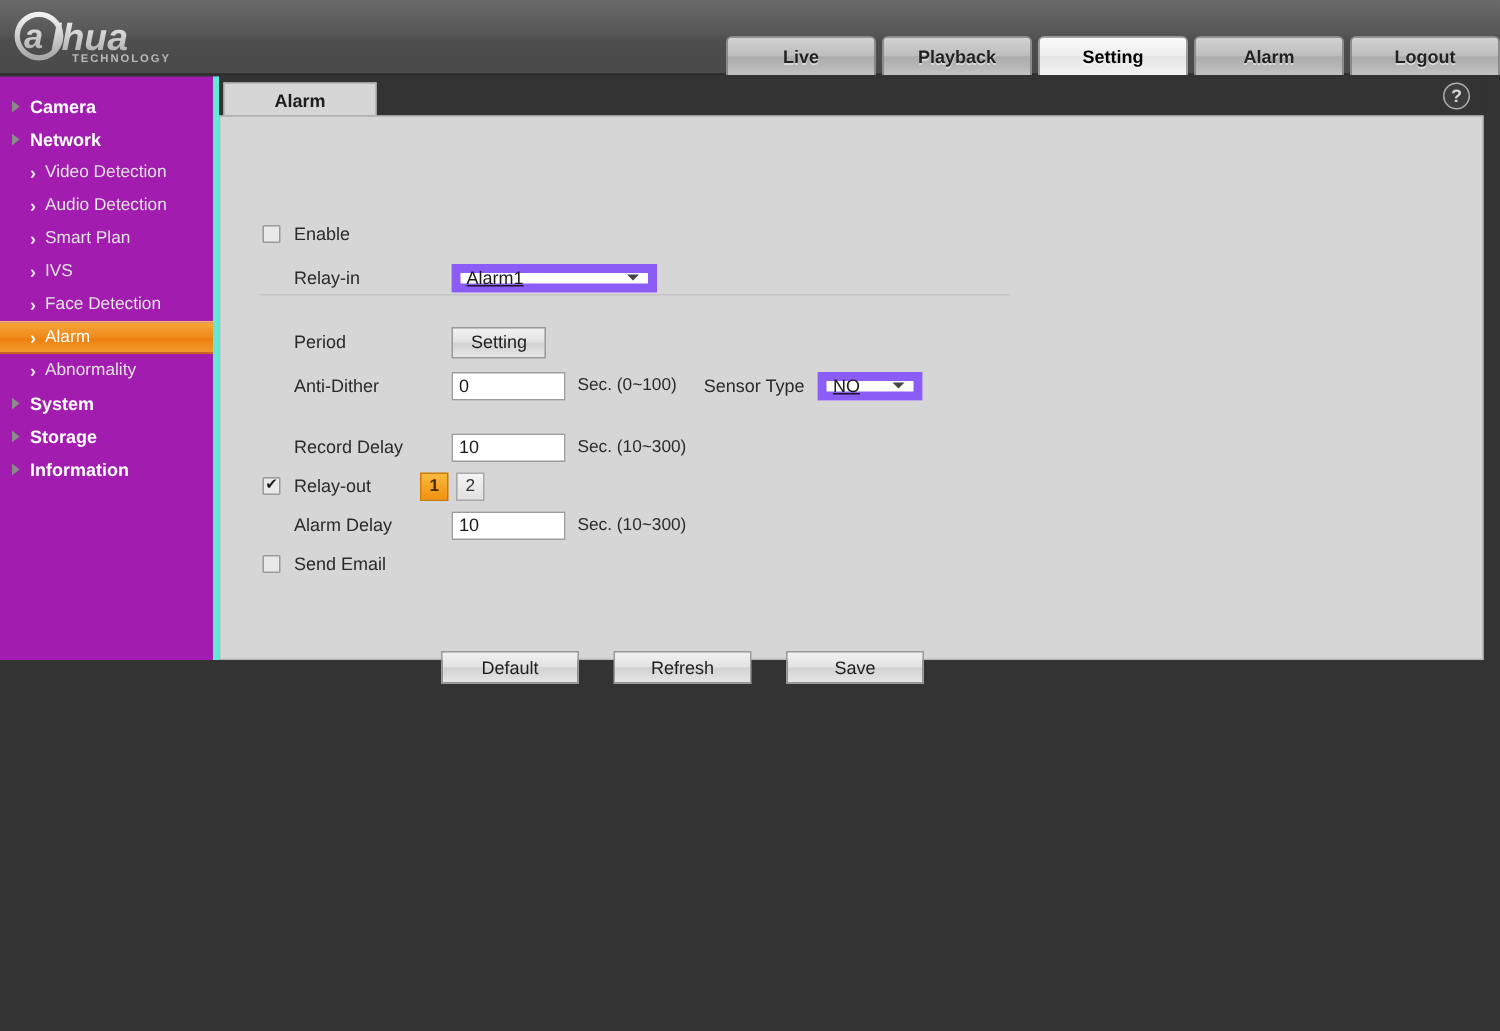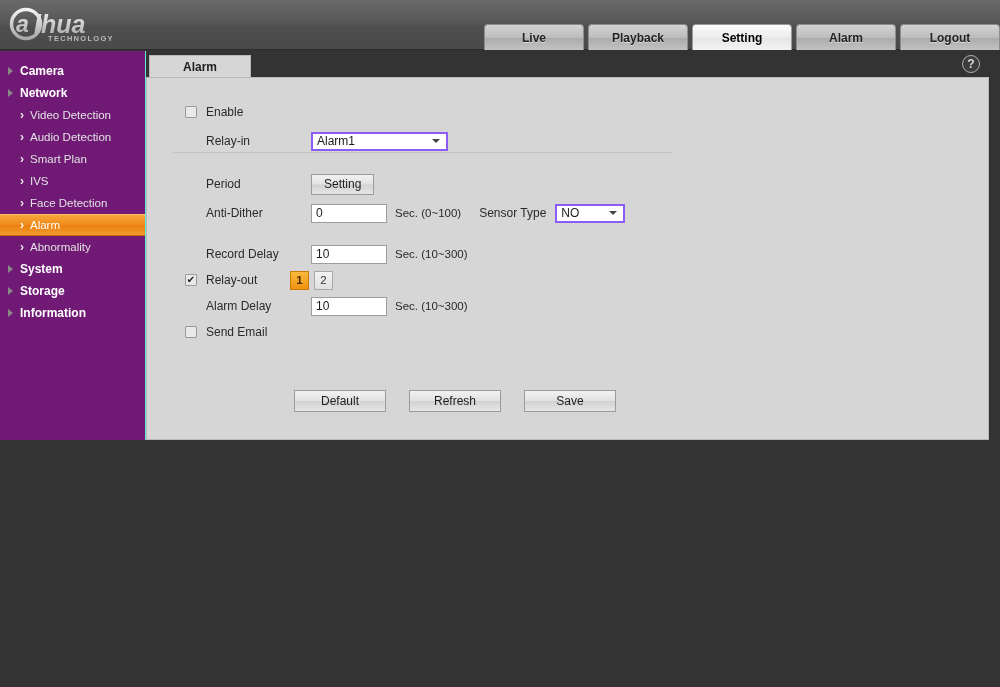--- a/index.html
+++ b/index.html
@@ -44,22 +44,22 @@
   .topnav .navbtn.active {
     background: linear-gradient(to bottom, #fbfbfb 0%, #ececec 50%, #e4e4e4 51%, #f4f4f4 100%);
     border-color: #9a9a9a;
     color: #000;
   }
 
   
   .sidebar {
     position: absolute; left: 0; top: 51px;
     width: 146px; height: 389px;
-    background: #701a75;
-    border-right: 1px solid #5eead4;
+    background: #a21caf;
+    border-right: 4px solid #5eead4;
     padding-top: 9px;
   }
   .nav-item {
     height: 22px; display: flex; align-items: center;
     padding-left: 8px; cursor: pointer; position: relative;
   }
   .nav-item.top-level { font-size: 12px; font-weight: bold; color: #ffffff; }
   .nav-item.top-level.open { color: #b5b5b5; }
   .nav-item.sub { font-size: 11.5px; color: #e2e2e2; padding-left: 20px; }
   .nav-item.sub.selected {
@@ -117,43 +117,43 @@
   }
 
   .panel {
     position: absolute; left: 0; top: 26px;
     width: 843px; height: 363px;
     background: #d6d6d6;
     border: 1px solid #b9b9b9;
   }
 
   
-  .form { position: relative; padding: 22px 0 0 38px; }
+  .form { position: relative; padding: 22px 0 0 28px; margin-top: 44px; }
   .row { display: flex; align-items: center; height: 24px; margin-bottom: 5px; }
   .row.tight { margin-bottom: 2px; }
 
   .cb {
     width: 12px; height: 12px;
     border: 1px solid #9a9a9a; background: #e9e9e9;
     margin-right: 9px; flex: none;
     display: flex; align-items: center; justify-content: center;
     font-size: 10px; line-height: 1; color: #222;
     cursor: pointer; border-radius: 1px;
   }
   .cb.checked::after { content: "\2714"; font-size: 10px; color: #1a1a1a; }
 
   .lbl { font-size: 12px; color: #2a2a2a; }
   .lbl.indent { margin-left: 21px; }
   .lbl.w { width: 105px; flex: none; }
 
   .sel {
     height: 19px; font-size: 12px; color: #1a1a1a;
-    background: #ffffff; border: 2px solid #8b5cf6;
+    background: #ffffff; border: 6px solid #8b5cf6;
     display: flex; align-items: center; padding: 0 4px;
-    position: relative; cursor: pointer;
+    position: relative; cursor: pointer; text-decoration: underline;
   }
   .sel .caret {
     position: absolute; right: 6px; top: 50%;
     margin-top: -2px;
     width: 0; height: 0;
     border-top: 4px solid #444;
     border-left: 4px solid transparent;
     border-right: 4px solid transparent;
   }
   .sel.relay-in { width: 137px; }

